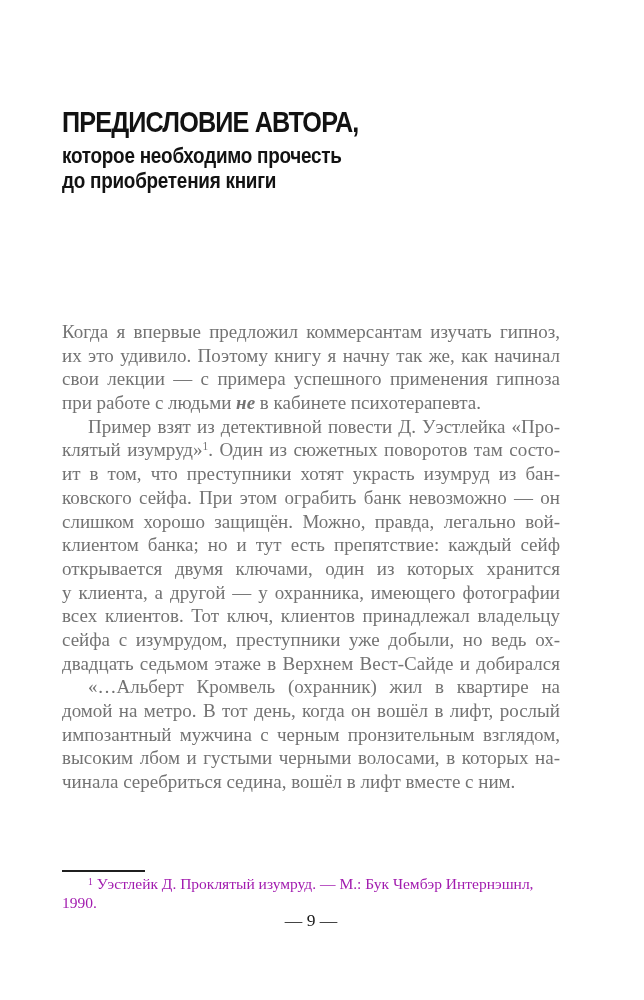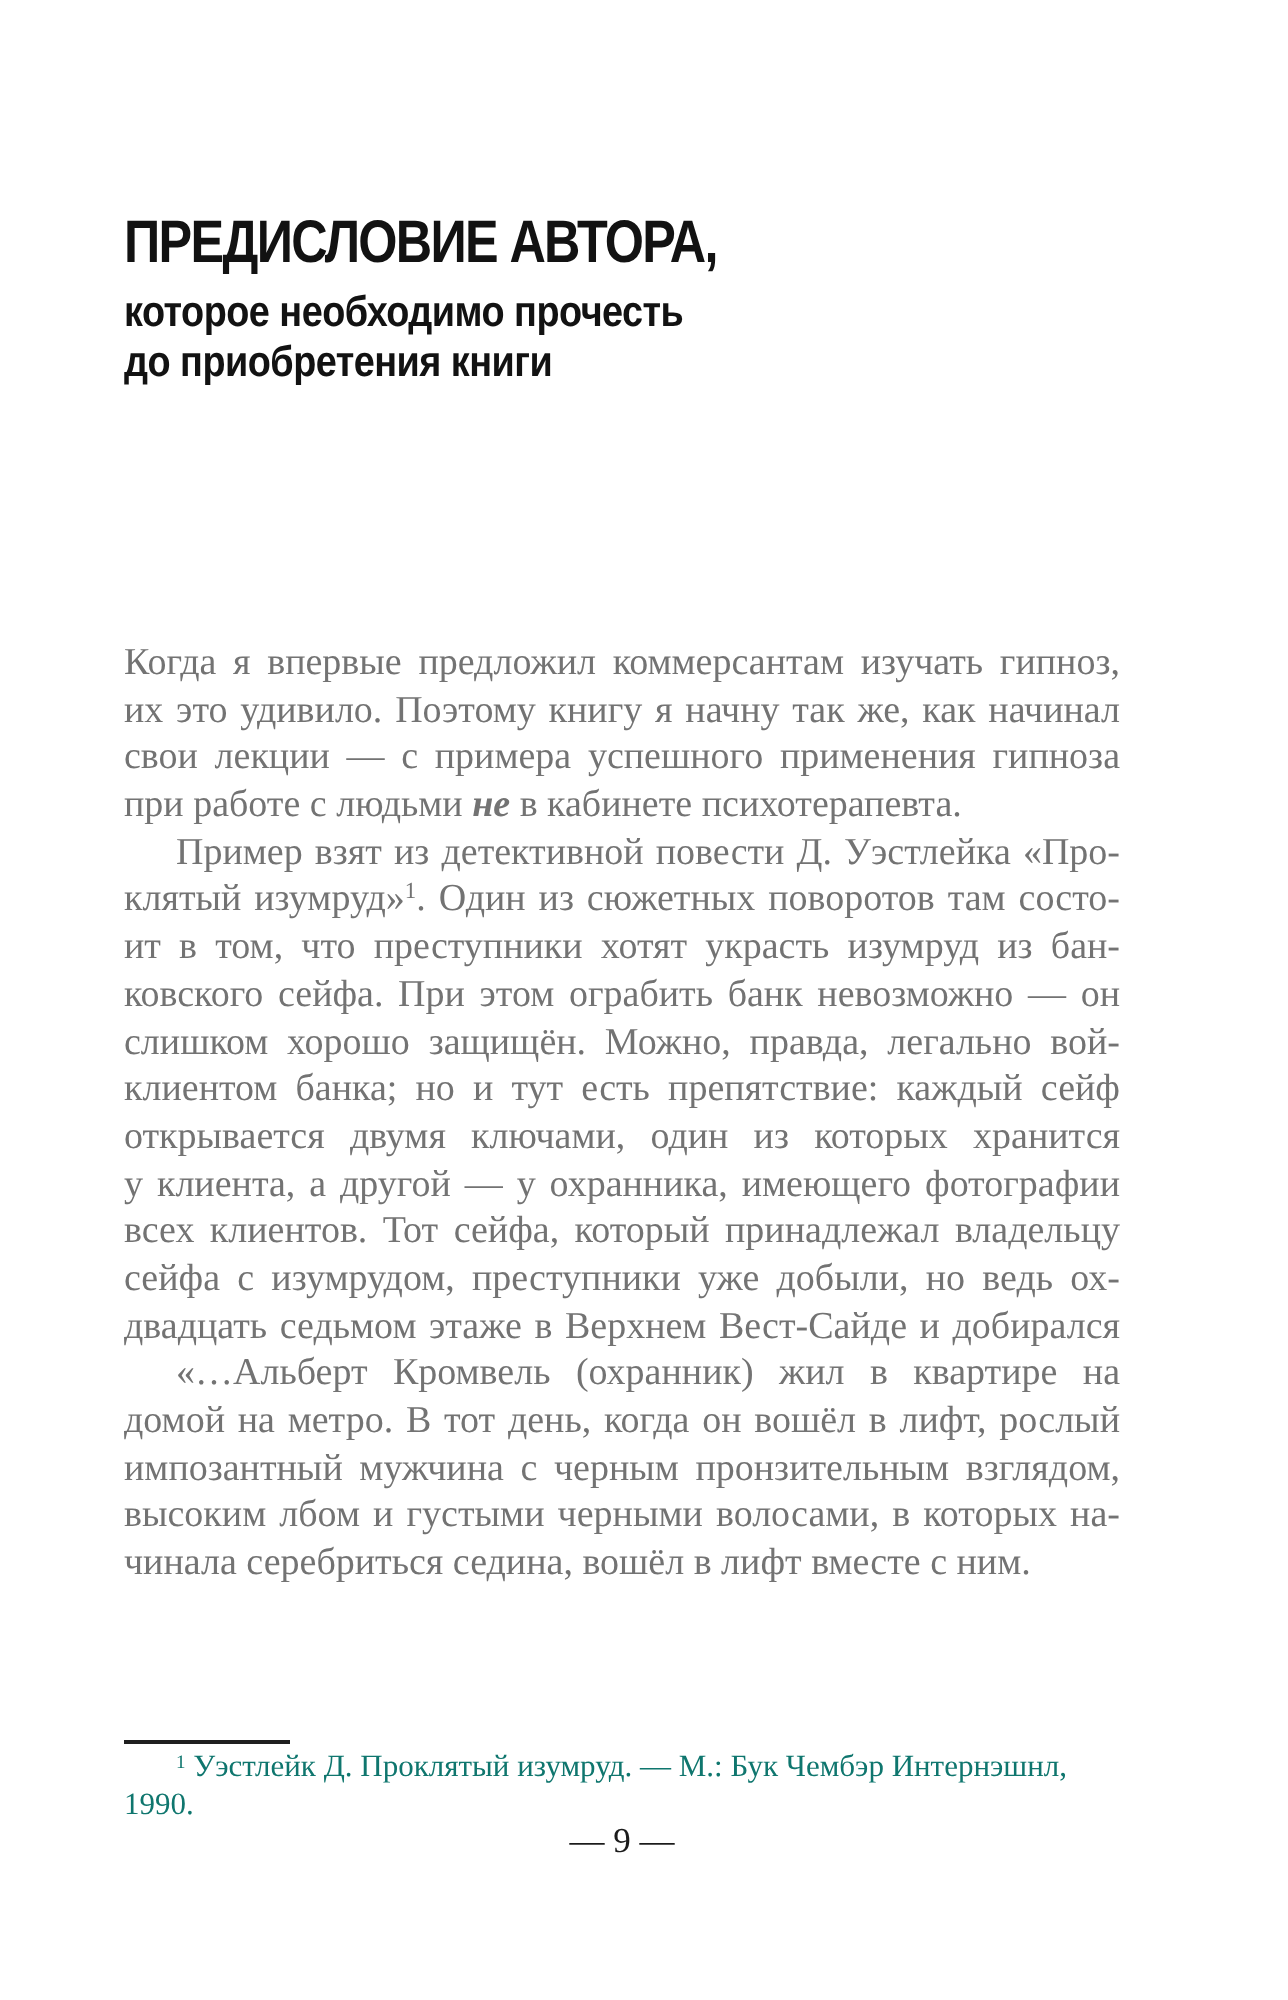--- a/index.html
+++ b/index.html
@@ -48,21 +48,21 @@
   .bi { font-weight: 700; font-style: italic; }
   .sup { font-size: 11.5px; vertical-align: 6px; line-height: 0; }
 
   
   .fn-rule {
     position: absolute; left: 62px; top: 870px;
     width: 83px; height: 2px; background: #1f1f1f;
   }
   .footnote {
     position: absolute; left: 62px; top: 874px; width: 498px;
-    font-size: 15.5px; line-height: 19px; color: #0f766e;
+    font-size: 15.5px; line-height: 19px; color: #a21caf;
     text-indent: 26px;
   }
   .footnote .sup { font-size: 9.5px; vertical-align: 4px; }
 
   
   .pageno {
     position: absolute; left: 62px; top: 910px; width: 498px;
     text-align: center; font-size: 17.5px; color: #1b1b1b;
   }
 </style>
@@ -89,21 +89,21 @@
 
     <div>
       <div class="tl indent">Пример взят из детективной повести Д. Уэстлейка «Про-</div>
       <div class="tl"><span>клятый изумруд»</span><span class="sup">1</span><span>. Один из сюжетных поворотов там состо-</span></div>
       <div class="tl">ит в том, что преступники хотят украсть изумруд из бан-</div>
       <div class="tl">ковского сейфа. При этом ограбить банк невозможно — он</div>
       <div class="tl">слишком хорошо защищён. Можно, правда, легально вой-</div>
       <div class="tl">клиентом банка; но и тут есть препятствие: каждый сейф</div>
       <div class="tl">открывается двумя ключами, один из которых хранится</div>
       <div class="tl">у клиента, а другой — у охранника, имеющего фотографии</div>
-      <div class="tl">всех клиентов. Тот сейфа, который принадлежал владельцу</div>
+      <div class="tl">всех клиентов. Тот ключ, клиентов принадлежал владельцу</div>
       <div class="tl">сейфа с изумрудом, преступники уже добыли, но ведь ох-</div>
     </div>
 
     <div>
       <div class="tl">двадцать седьмом этаже в Верхнем Вест-Сайде и добирался</div>
       <div class="tl indent">«…Альберт Кромвель (охранник) жил в квартире на</div>
       <div class="tl">домой на метро. В тот день, когда он вошёл в лифт, рослый</div>
       <div class="tl">импозантный мужчина с черным пронзительным взглядом,</div>
       <div class="tl">высоким лбом и густыми черными волосами, в которых на-</div>
       <div class="tl-last">чинала серебриться седина, вошёл в лифт вместе с ним.</div>

